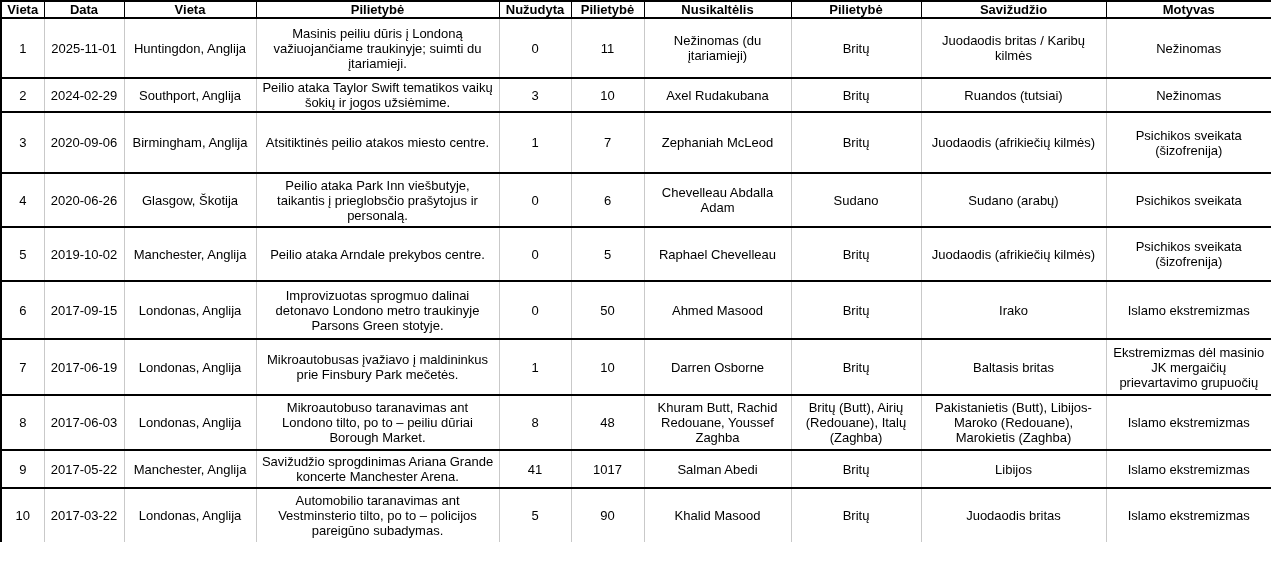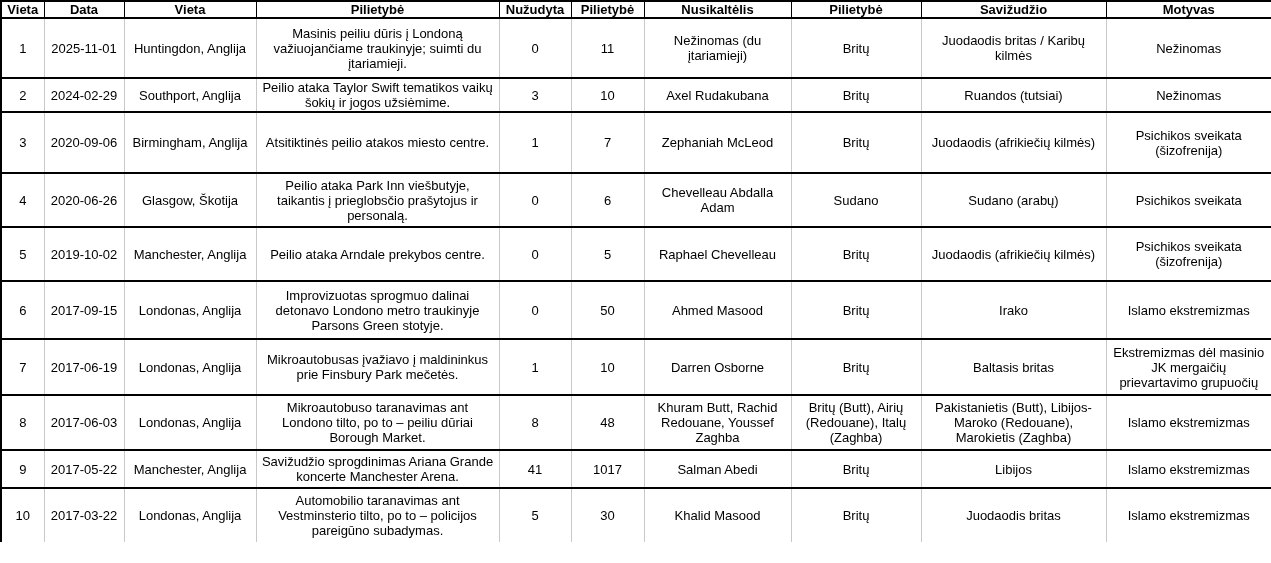--- a/index.html
+++ b/index.html
@@ -200,20 +200,20 @@
         <td>Britų</td>
         <td>Libijos</td>
         <td>Islamo ekstremizmas</td>
       </tr>
       <tr>
         <td>10</td>
         <td>2017-03-22</td>
         <td>Londonas, Anglija</td>
         <td>Automobilio taranavimas ant Vestminsterio tilto, po to – policijos pareigūno subadymas.</td>
         <td>5</td>
-        <td>30</td>
+        <td>90</td>
         <td>Khalid Masood</td>
         <td>Britų</td>
         <td>Juodaodis britas</td>
         <td>Islamo ekstremizmas</td>
       </tr>
     </tbody>
 </table>
 
 </body></html>

